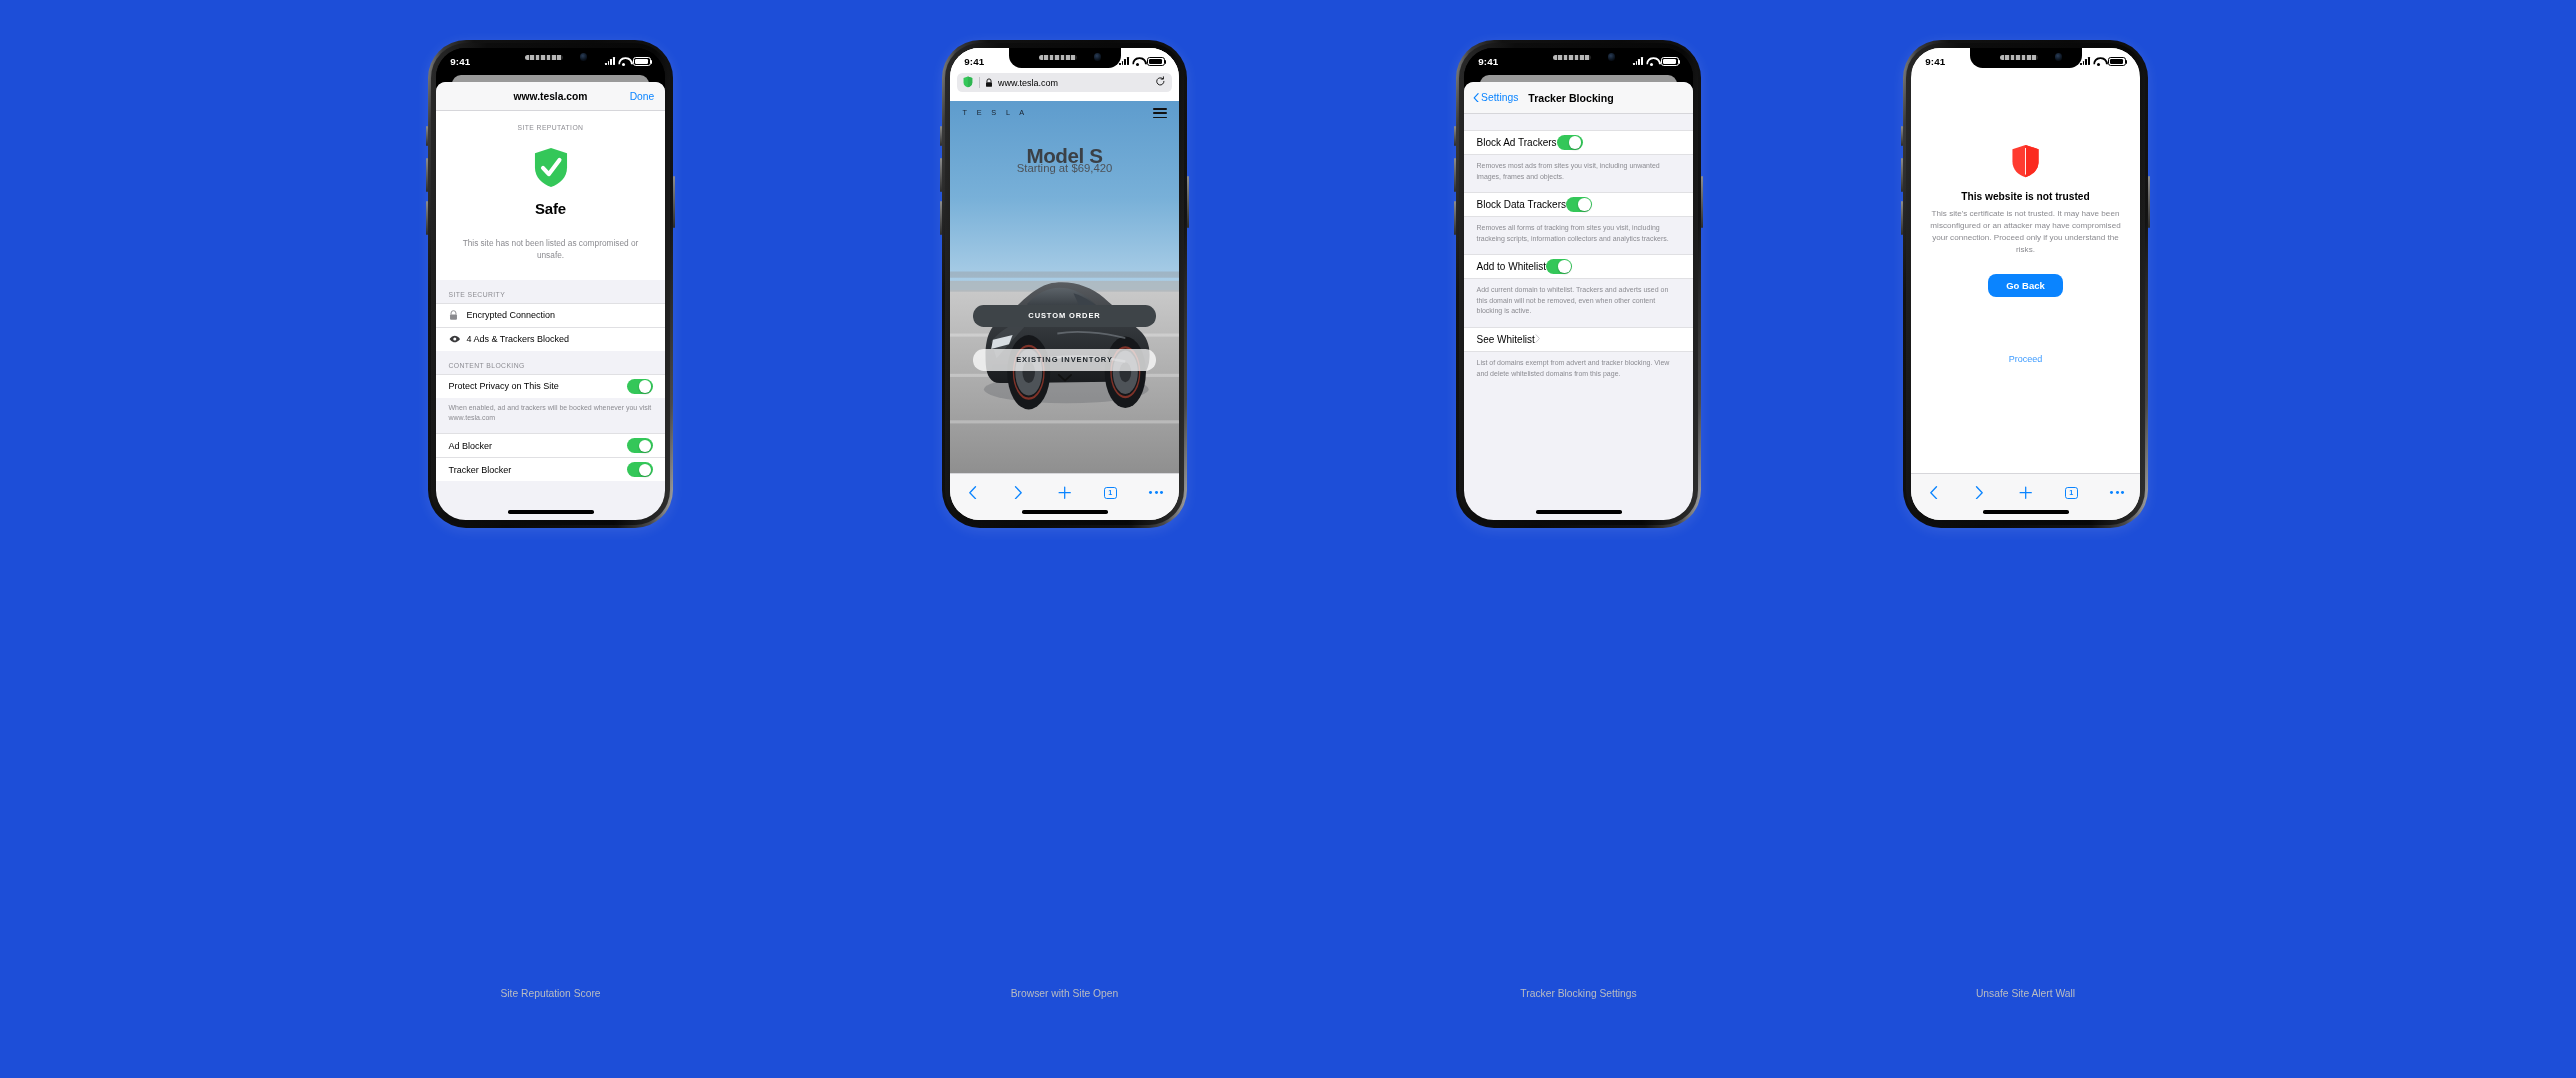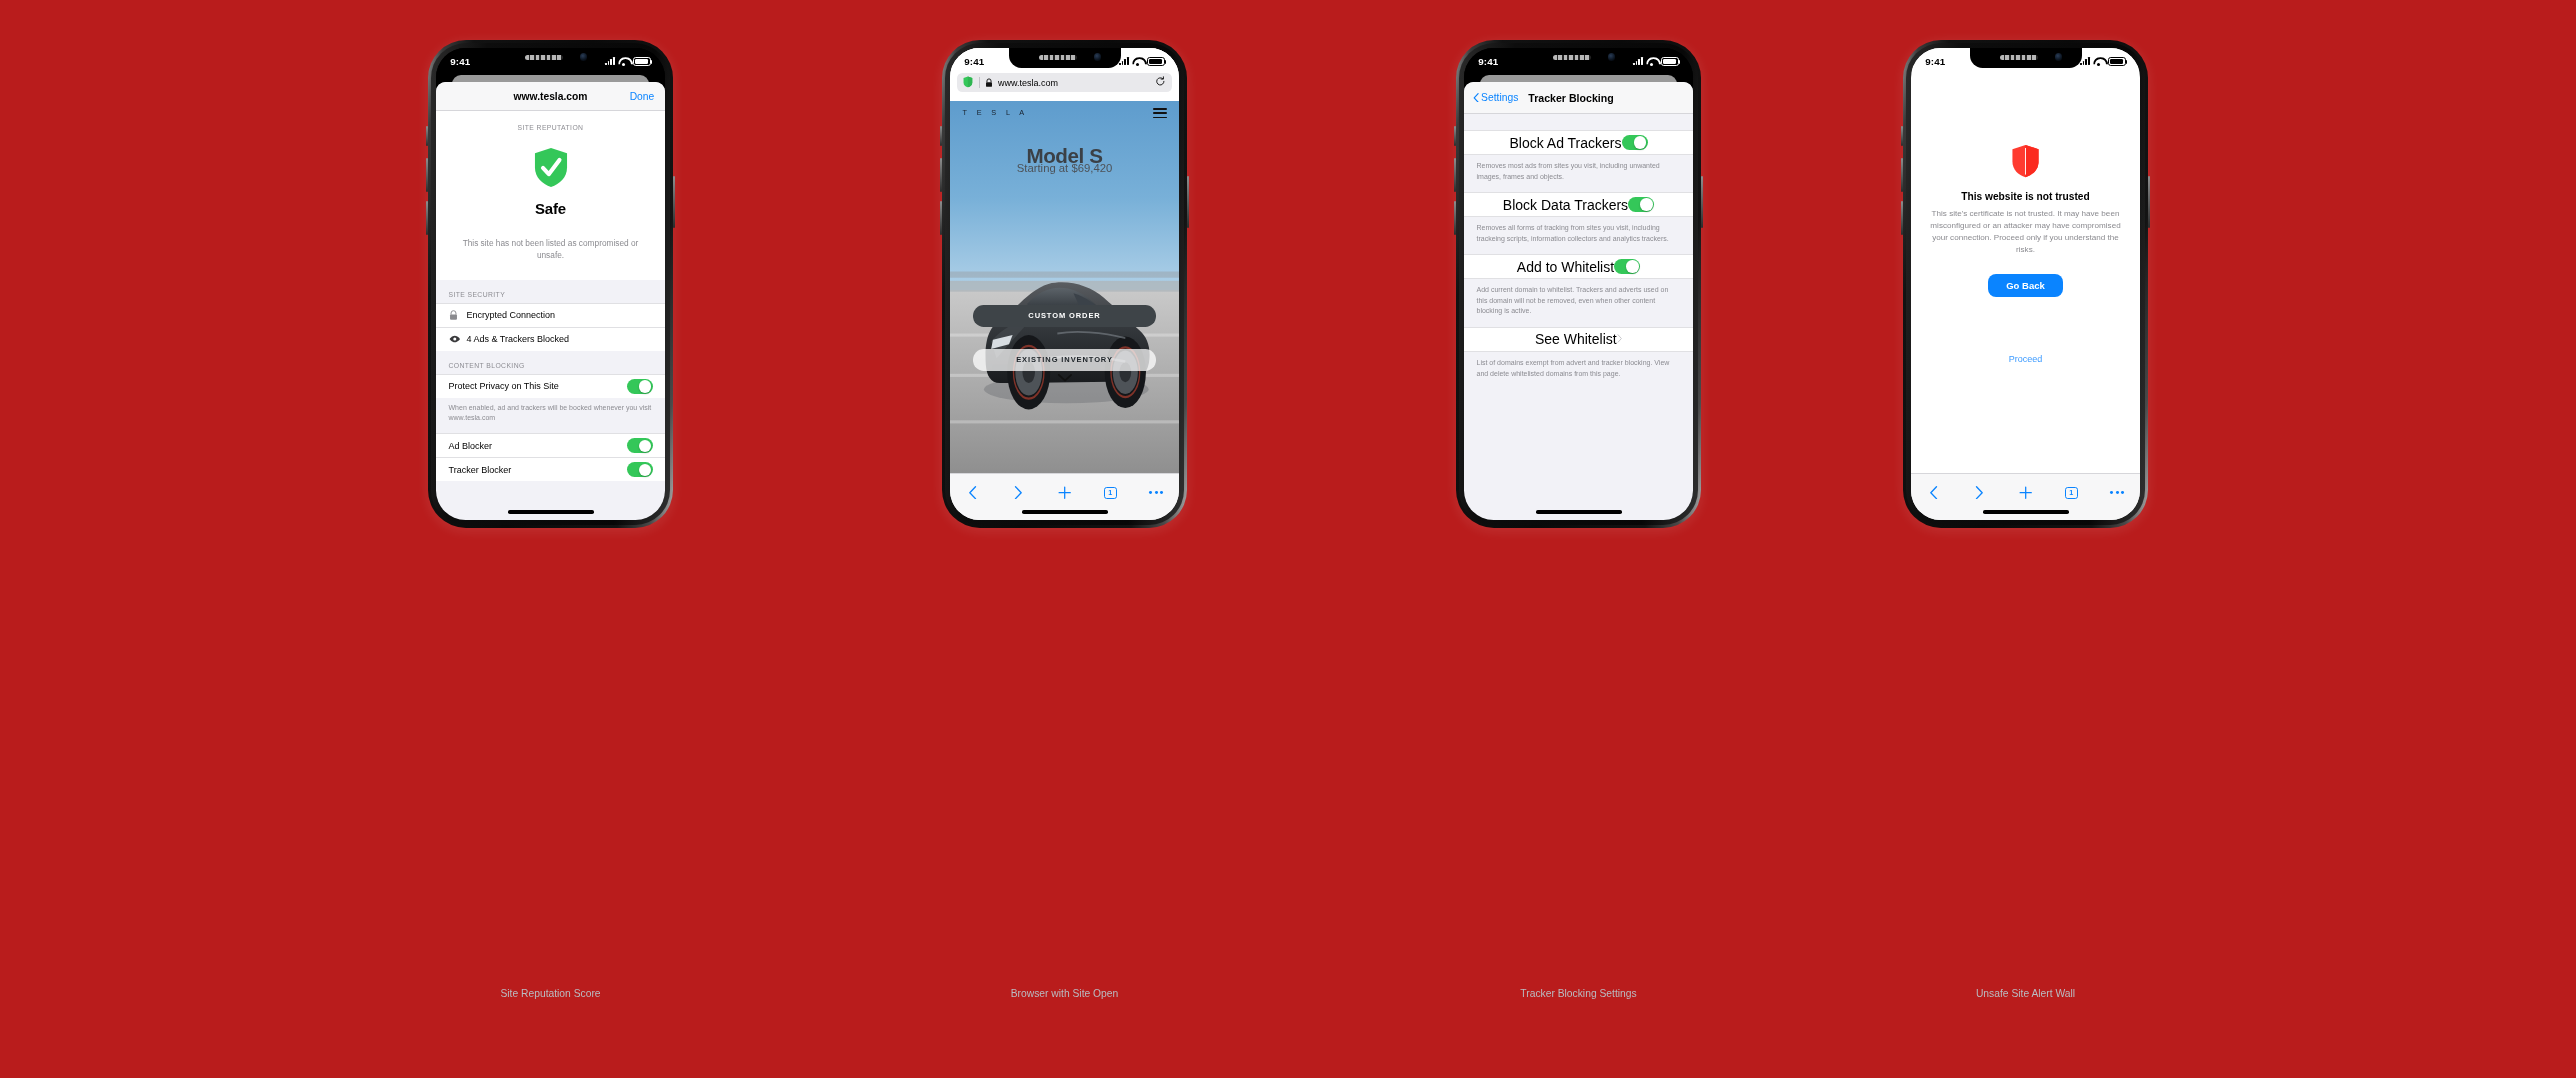--- a/index.html
+++ b/index.html
@@ -5,21 +5,21 @@
   * { box-sizing: border-box; margin: 0; padding: 0; }
   html, body {
     width: 2576px; height: 1079px;
     background: #000;
     font-family: "Liberation Sans", sans-serif;
     overflow: hidden;
   }
   .stage {
     position: relative;
     width: 2576px; height: 1079px;
-    background: #b91c1c;
+    background: #1d4ed8;
   }
 
   
   .phone {
     position: absolute;
     width: 245px; height: 488px;
     top: 40px;
   }
   .phone .body {
     position: absolute; inset: 0;
@@ -196,22 +196,22 @@
   .dots i{width:2.9px;height:2.9px;border-radius:50%;background:#0a84ff;display:block;}
 
   
   .nav-header {
     height:32px;background:#f7f7f8;border-bottom:0.4px solid #d6d6da;
     display:flex;align-items:center;padding:0 9px;position:relative;
   }
   .back-link{display:flex;align-items:center;gap:1.8px;color:#0a84ff;font-size:10.3px;}
   .nav-title{position:absolute;left:0;right:15px;text-align:center;font-size:10.6px;font-weight:bold;color:#000;pointer-events:none;}
   .set-row {
-    background:#fff;display:flex;align-items:center;justify-content:center;
-    padding:0 12.5px;height:25px;font-size:14px;color:#000;
+    background:#fff;display:flex;align-items:center;justify-content:flex-start;
+    padding:0 12.5px;height:25px;font-size:10px;color:#000;
     border-top:0.4px solid #e0e0e3;border-bottom:0.4px solid #e0e0e3;
   }
   .set-desc{font-size:7px;line-height:1.5;color:#8c8c92;padding:6.3px 12.5px 9.8px;}
   .chev-r{color:#c3c3c7;font-size:10.7px;}
 
   
   .warn-wrap{position:absolute;left:0;right:0;top:53px;bottom:47px;background:#fff;text-align:center;padding:0 14.3px;}
   .warn-shield{width:29px;height:34px;margin:43px auto 12.5px;}
   .warn-title{font-size:10.2px;font-weight:bold;color:#000;margin-bottom:6.3px;}
   .warn-body{font-size:8.1px;line-height:1.48;color:#8b8b90;margin-bottom:18px;}

